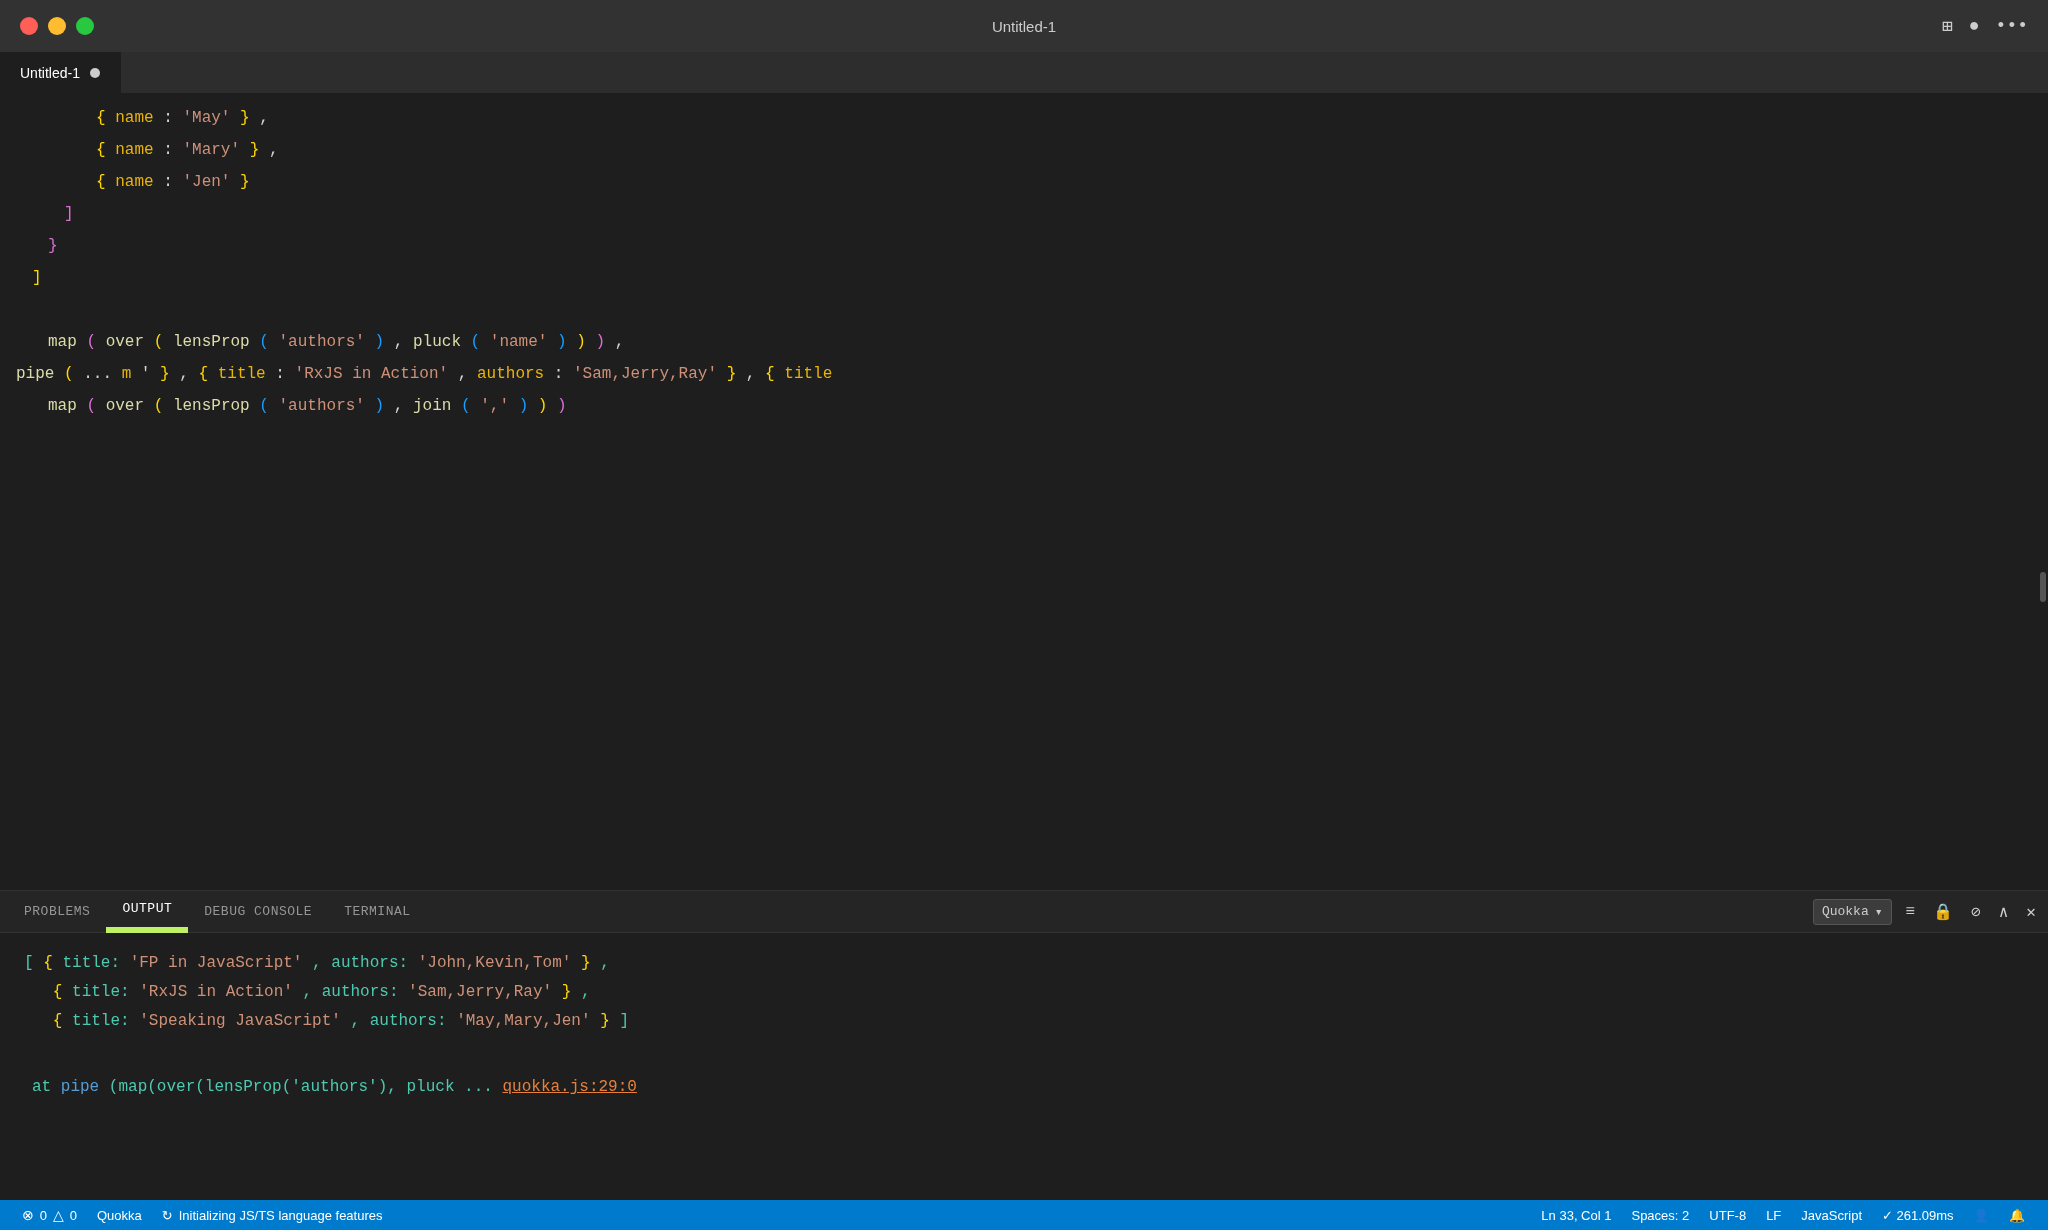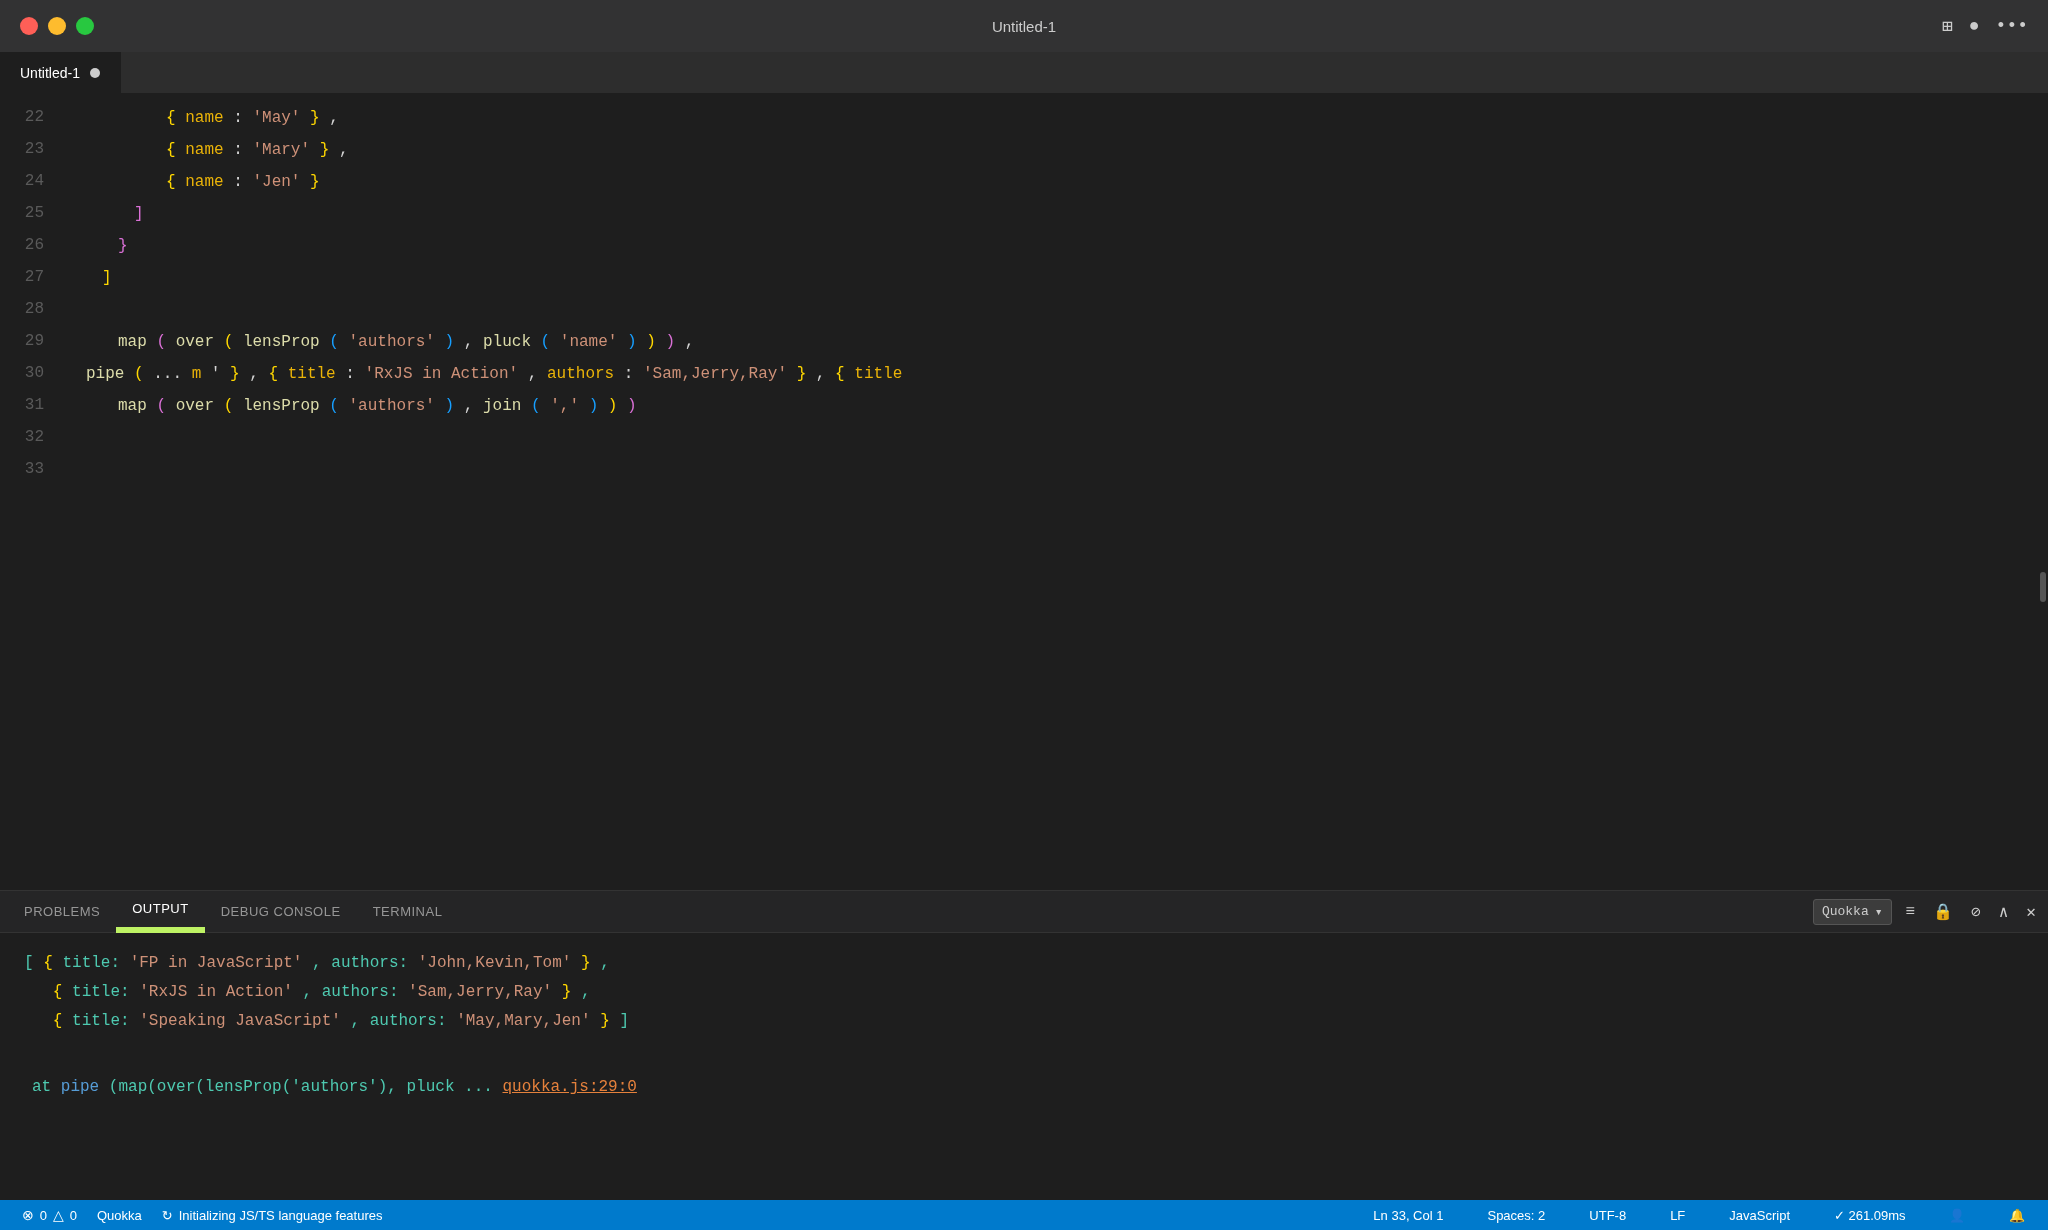--- a/index.html
+++ b/index.html
@@ -185,21 +185,21 @@
       align-items: center;
       border-bottom: 1px solid #333;
       padding: 0 8px;
     }
     .panel-tab {
       padding: 0 16px;
       height: 42px;
       display: flex;
       align-items: center;
       font-size: 13px;
-      font-family: Liberation Sans, sans-serif;
+      font-family: Liberation Mono, monospace;
       color: #969696;
       cursor: pointer;
       text-transform: uppercase;
       letter-spacing: 0.5px;
     }
     .panel-tab.active {
       color: #ffffff;
       border-bottom: 6px solid #bef264;
     }
 
@@ -272,21 +272,20 @@
       height: 100%;
       display: flex;
       align-items: center;
       gap: 6px;
       white-space: nowrap;
     }
     .statusbar-right {
       margin-left: auto;
       display: flex;
       align-items: flex-end;
-      gap: 24px;
     }
     .statusbar-item .icon-small {
       font-size: 14px;
     }
     .status-warn { color: #ffffff; }
   </style>
 </head>
 <body>
 
 <div class="titlebar">
@@ -305,34 +304,20 @@
 
 <div class="tabbar">
   <div class="tab active">
     <span>Untitled-1</span>
     <span class="tab-dot"></span>
   </div>
 </div>
 
 <div class="editor">
   <div class="code-area">
-    <div class="line-numbers">
-      <span class="ln">22</span>
-      <span class="ln">23</span>
-      <span class="ln">24</span>
-      <span class="ln">25</span>
-      <span class="ln">26</span>
-      <span class="ln">27</span>
-      <span class="ln">28</span>
-      <span class="ln">29</span>
-      <span class="ln">30</span>
-      <span class="ln">31</span>
-      <span class="ln">32</span>
-      <span class="ln">33</span>
-    </div>
 
     <div class="code-content">
 
       <div class="code-line">
         <span style="padding-left:80px;">
           <span class="c-bracket-yellow">{</span>
           <span class="c-white"> </span>
           <span class="c-prop">name</span>
           <span class="c-white">: </span>
           <span class="c-str">'May'</span>

